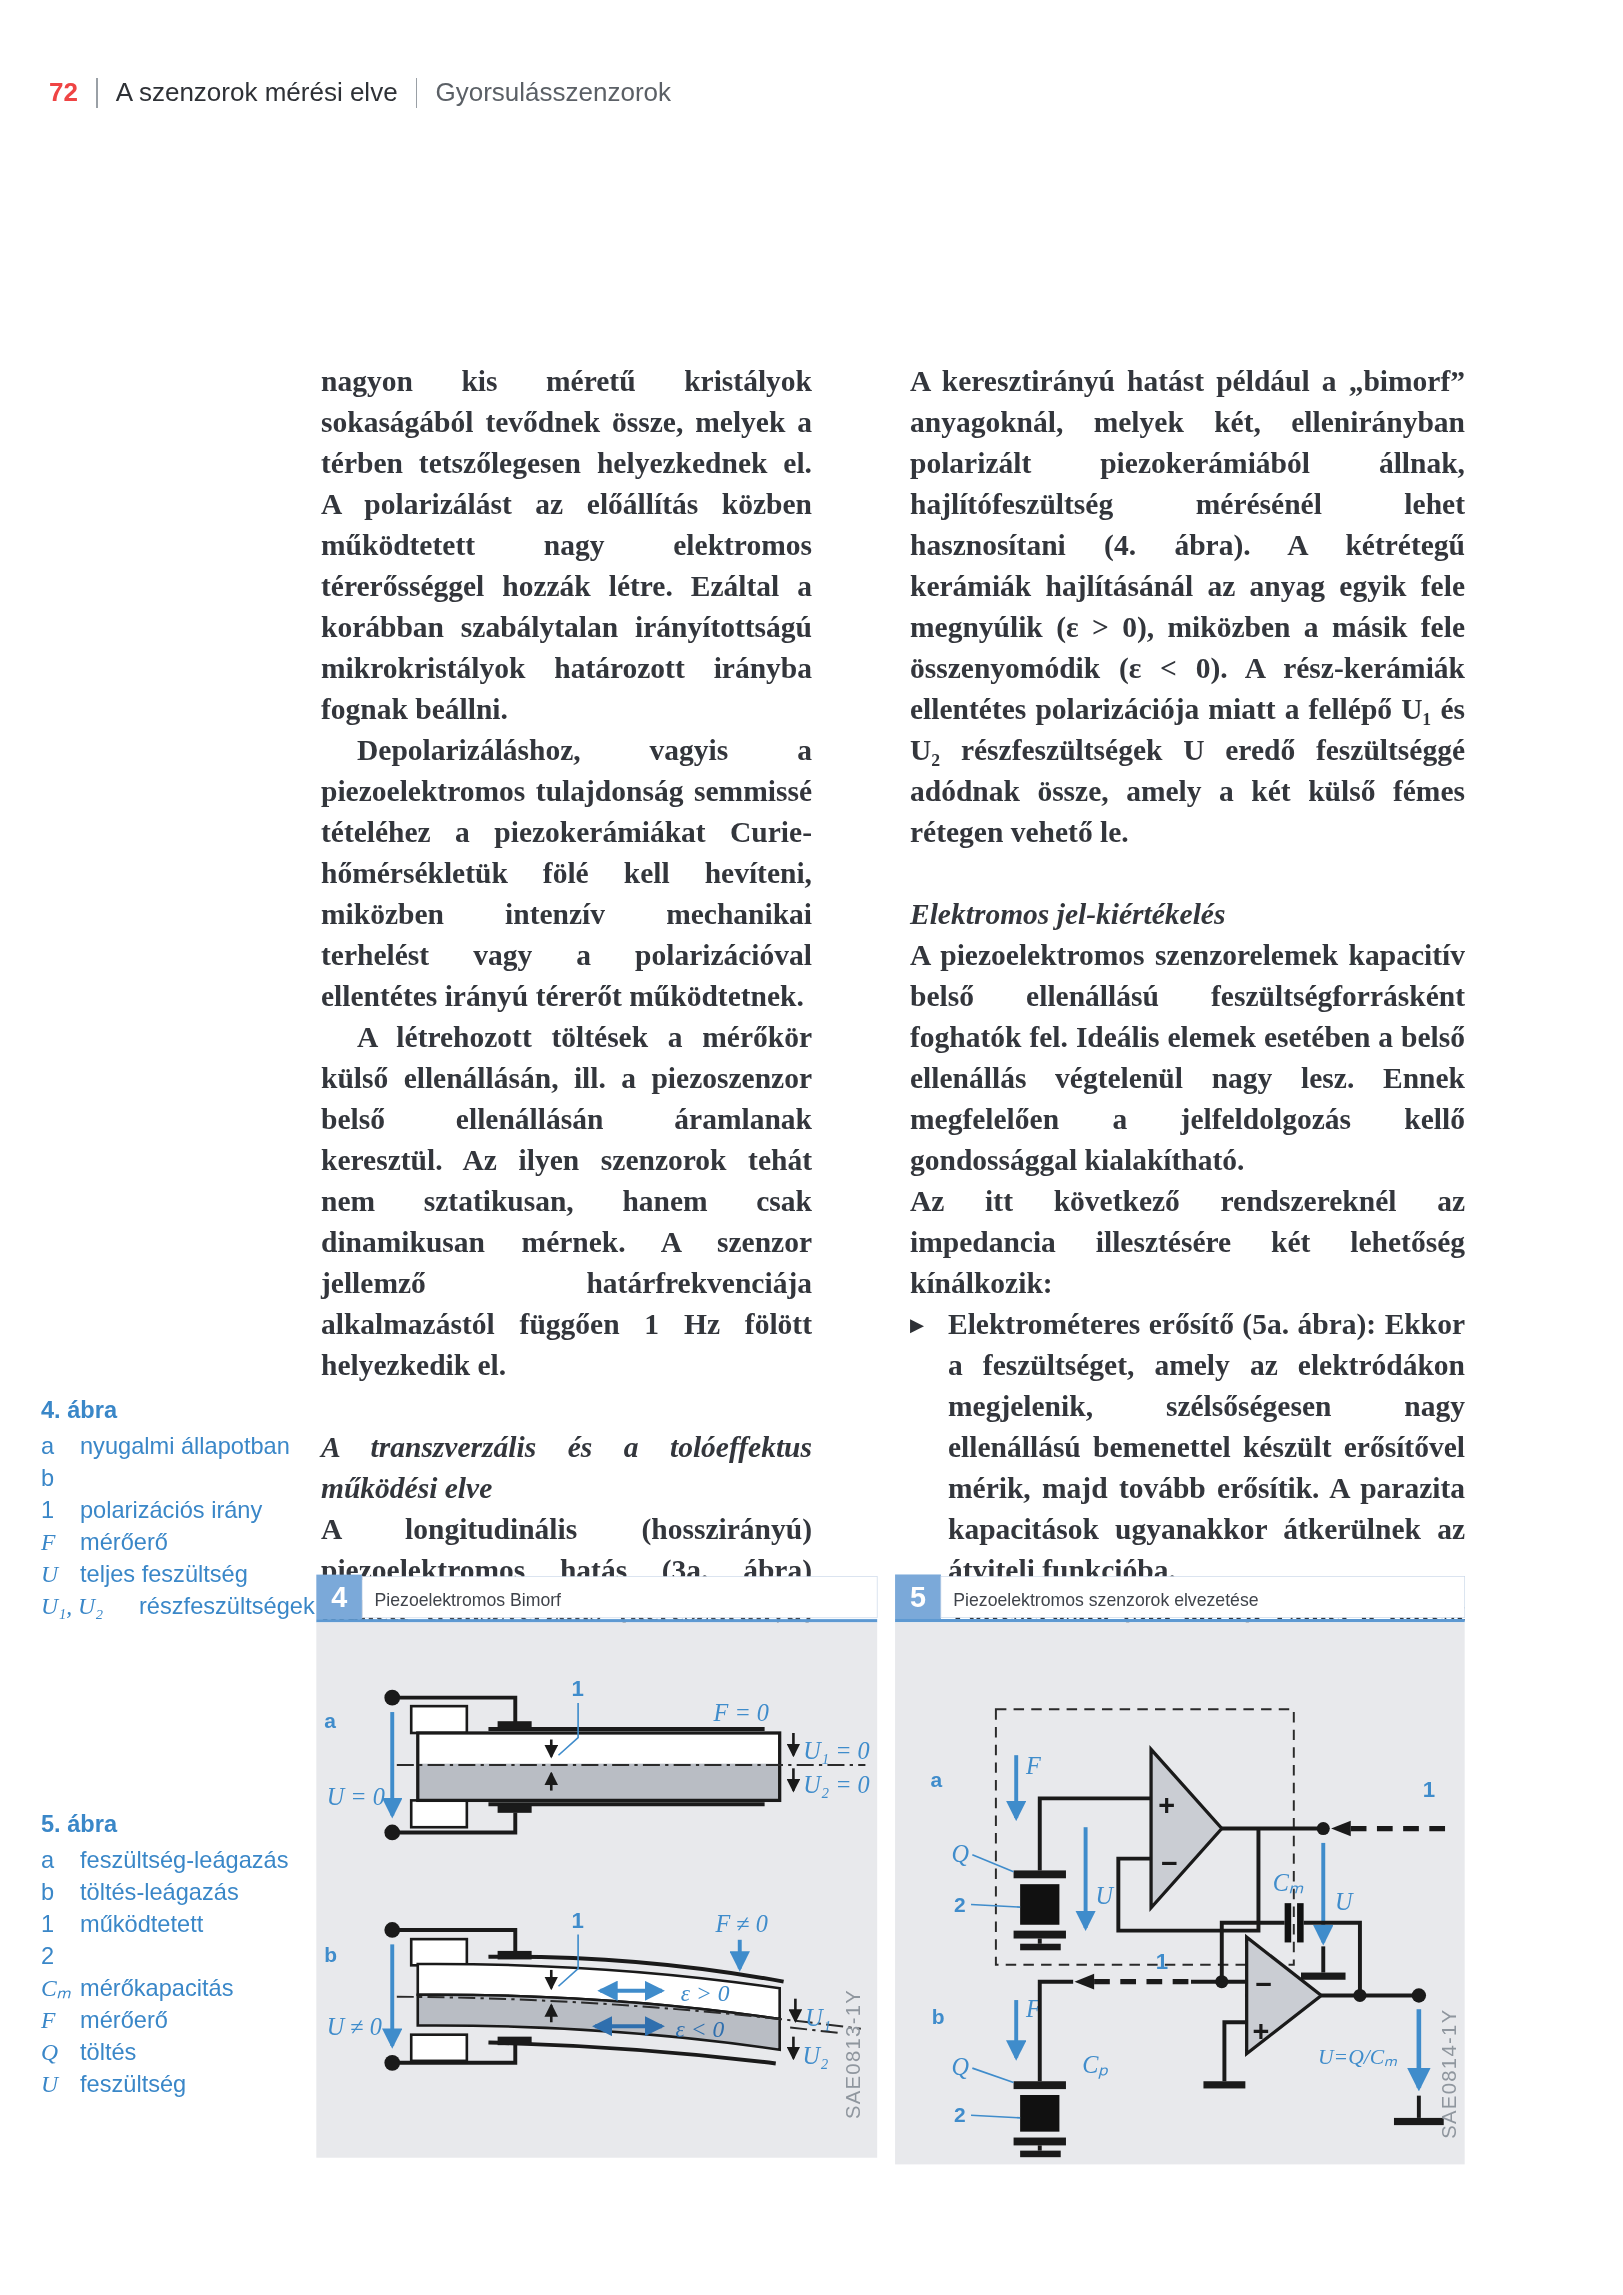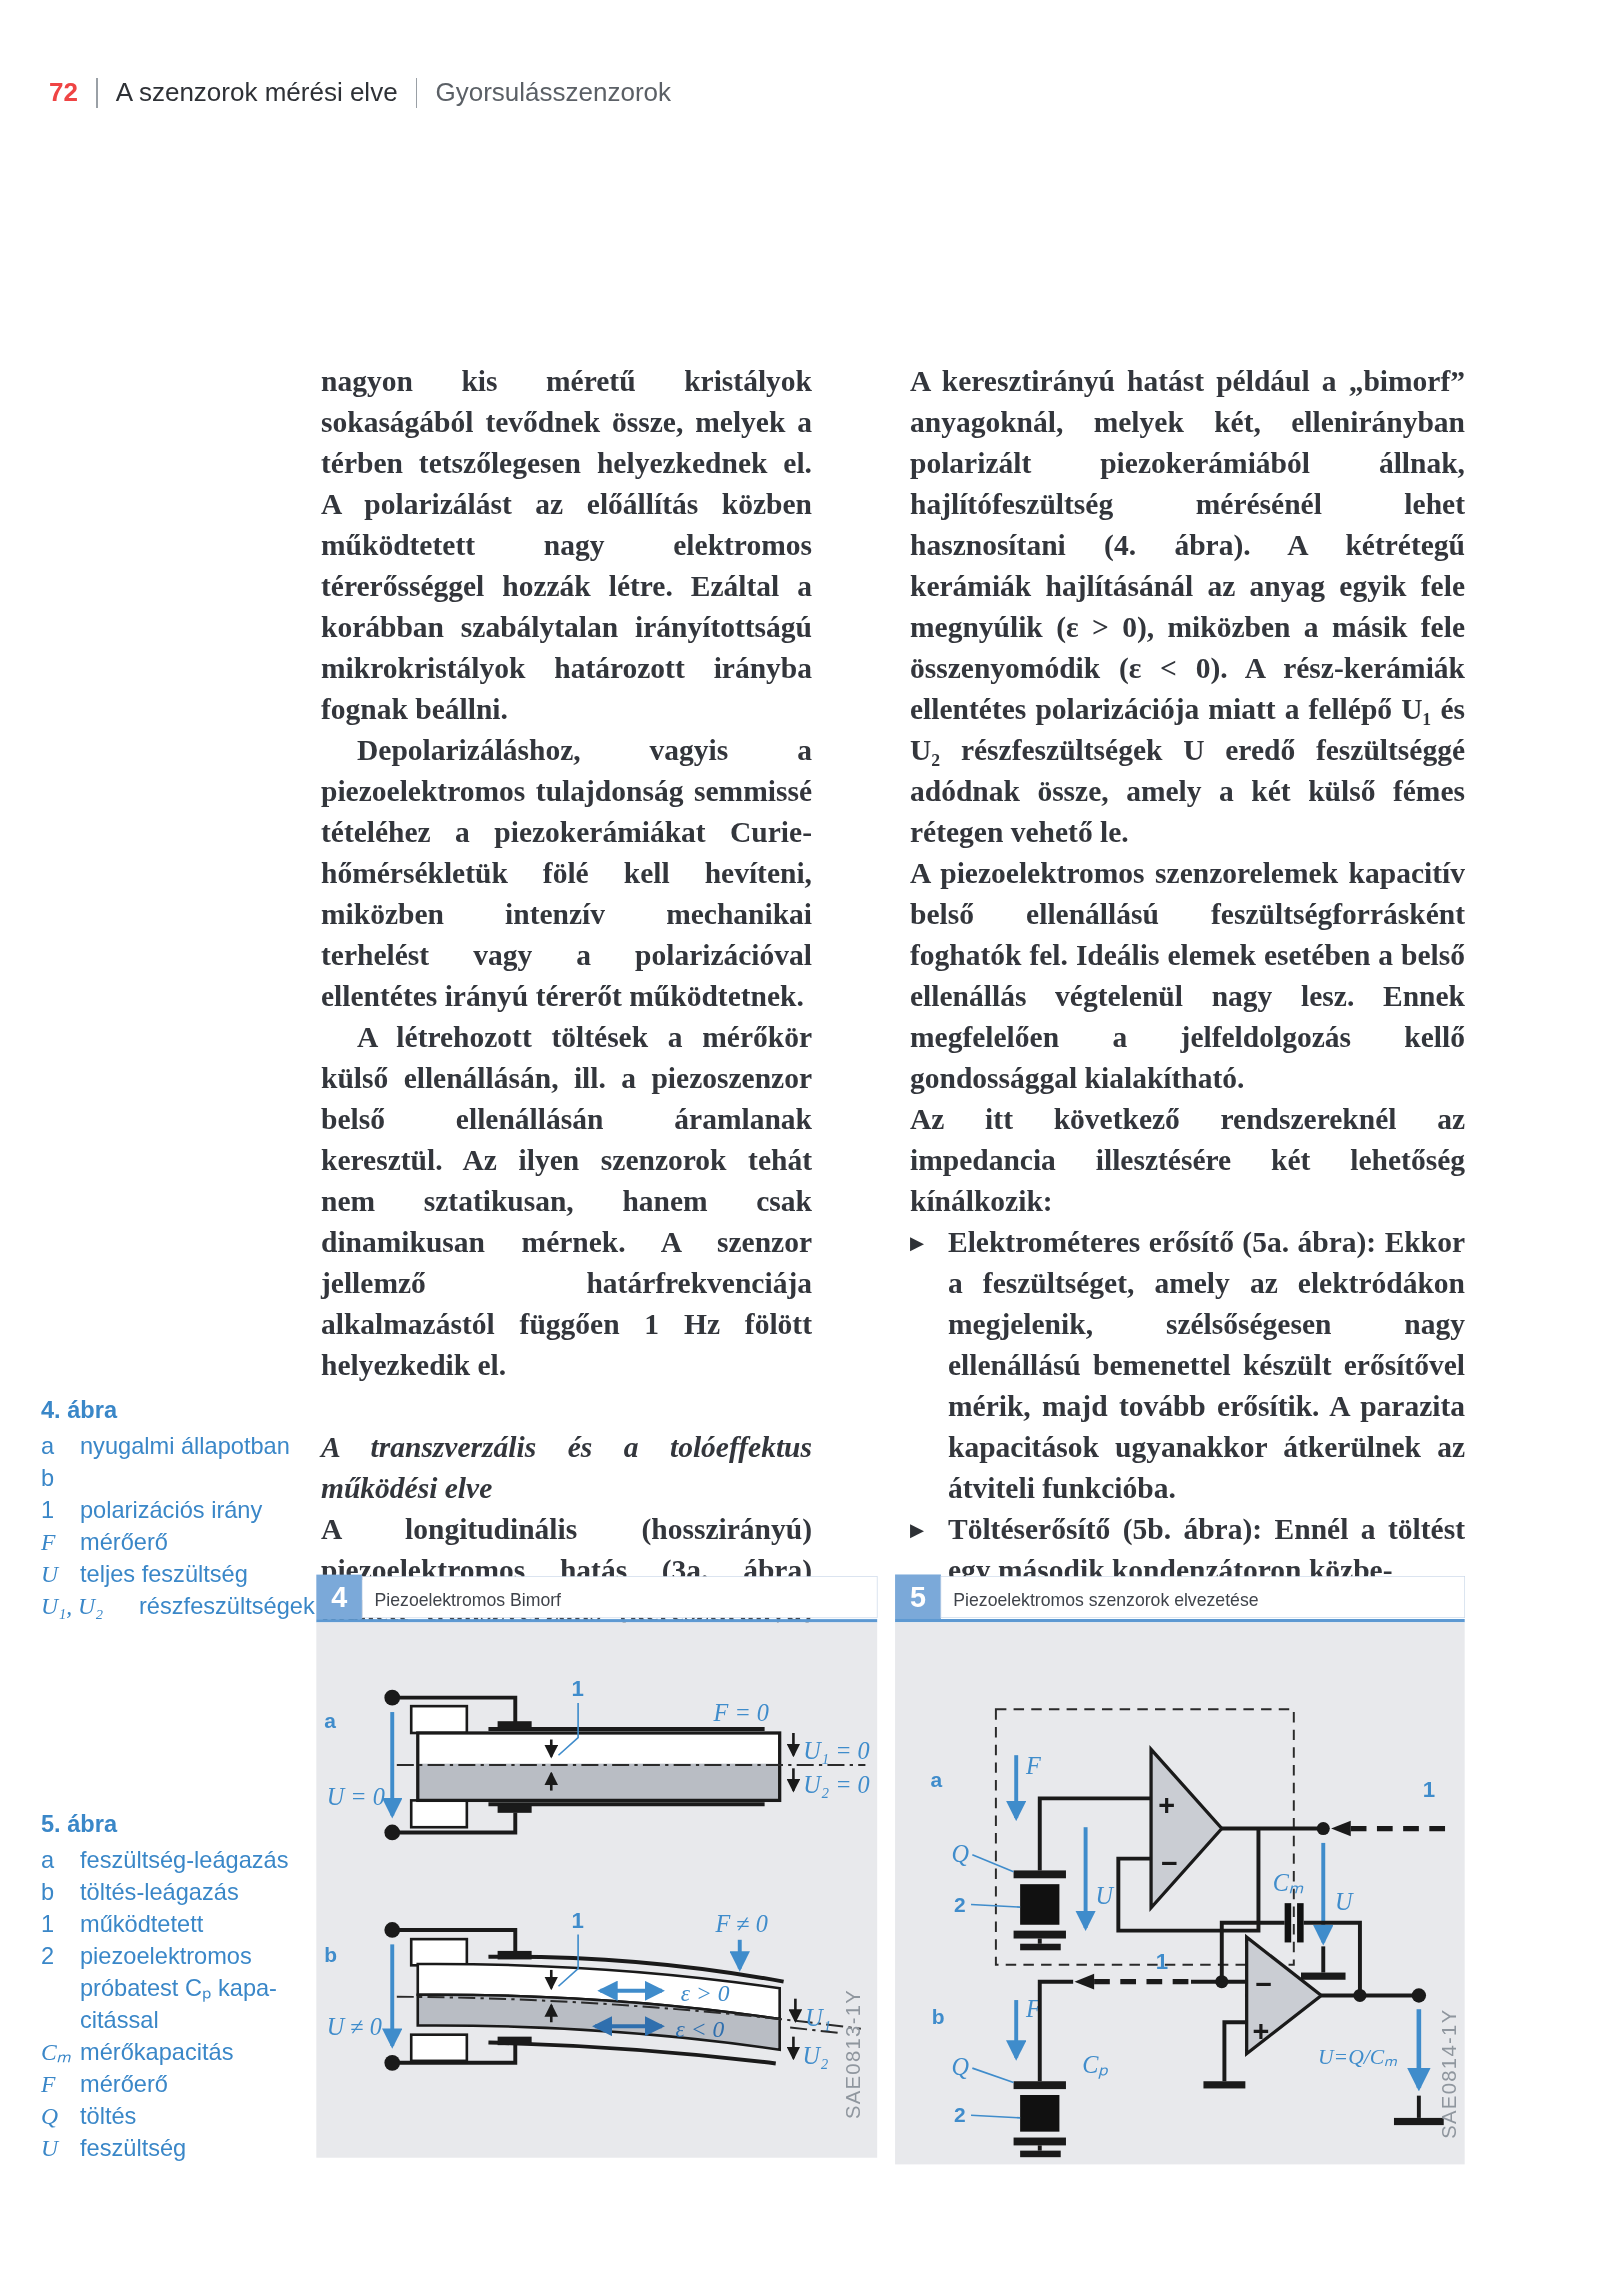--- a/index.html
+++ b/index.html
@@ -62,20 +62,21 @@
   <div class="col col-left">
     <p>nagyon kis méretű kristályok sokaságából tevődnek össze, melyek a térben tetszőlegesen helyezkednek el. A polarizálást az előállítás közben működtetett nagy elektromos térerősséggel hozzák létre. Ezáltal a korábban szabálytalan irányítottságú mikrokristályok határozott irányba fognak beállni.</p>
     <p class="indent">Depolarizáláshoz, vagyis a piezoelektromos tulajdonság semmissé tételéhez a piezokerámiákat Curie-hőmérsékletük fölé kell hevíteni, miközben intenzív mechanikai terhelést vagy a polarizációval ellentétes irányú térerőt működtetnek.</p>
     <p class="indent">A létrehozott töltések a mérőkör külső ellenállásán, ill. a piezoszenzor belső ellenállásán áramlanak keresztül. Az ilyen szenzorok tehát nem sztatikusan, hanem csak dinamikusan mérnek. A szenzor jellemző határfrekvenciája alkalmazástól függően 1 Hz fölött helyezkedik el.</p>
     <p class="subhead">A transzverzális és a tolóeffektus működési elve</p>
     <p>A longitudinális (hosszirányú) piezoelektromos hatás (3a. ábra) mellett transzverzális (keresztirányú) és toló-effektus is fellép (3b és 3c ábrák). A gyakorlatban ezek a hatások együttesen lépnek fel. A létrehozott töltés és a működő mechanikai feszültség összefüggése emiatt tenzoregyenlet formájában fogalmazható meg.</p>
   </div>
 
   <div class="col col-right">
     <p>A keresztirányú hatást például a „bimorf” anyagoknál, melyek két, ellenirányban polarizált piezokerámiából állnak, hajlítófeszültség mérésénél lehet hasznosítani (4. ábra). A kétrétegű kerámiák hajlításánál az anyag egyik fele megnyúlik (ε &gt; 0), miközben a másik fele összenyomódik (ε &lt; 0). A rész-kerámiák ellentétes polarizációja miatt a fellépő U₁ és U₂ részfeszültségek U eredő feszültséggé adódnak össze, amely a két külső fémes rétegen vehető le.</p>
+    <p class="subhead">Elektromos jel-kiértékelés</p>
     <p>A piezoelektromos szenzorelemek kapacitív belső ellenállású feszültségforrásként foghatók fel. Ideális elemek esetében a belső ellenállás végtelenül nagy lesz. Ennek megfelelően a jelfeldolgozás kellő gondossággal kialakítható.</p>
     <p>Az itt következő rendszereknél az impedancia illesztésére két lehetőség kínálkozik:</p>
     <div class="bullet">
       <span class="tri">▶</span>
       <p>Elektrométeres erősítő (5a. ábra): Ekkor a feszültséget, amely az elektródákon megjelenik, szélsőségesen nagy ellenállású bemenettel készült erősítővel mérik, majd tovább erősítik. A parazita kapacitások ugyanakkor átkerülnek az átviteli funkcióba.</p>
     </div>
     <div class="bullet">
       <span class="tri">▶</span>
       <p>Töltéserősítő (5b. ábra): Ennél a töltést egy második kondenzátoron közbe-</p>
     </div>
@@ -117,23 +118,20 @@
     <div class="cap-item">
       <span class="k">b</span>
       <span class="v">töltés-leágazás</span>
       </div>
     <div class="cap-item">
       <span class="k">1</span>
       <span class="v">működtetett</span>
       </div>
     <div class="cap-item">
       <span class="k">2</span>
-      <span class="v">piezoelektromos
-próbatest Cₚ kapa-
-citással</span>
       </div>
     <div class="cap-item">
       <span class="k it">Cₘ</span>
       <span class="v">mérőkapacitás</span>
       </div>
     <div class="cap-item">
       <span class="k it">F</span>
       <span class="v">mérőerő</span>
       </div>
     <div class="cap-item">

